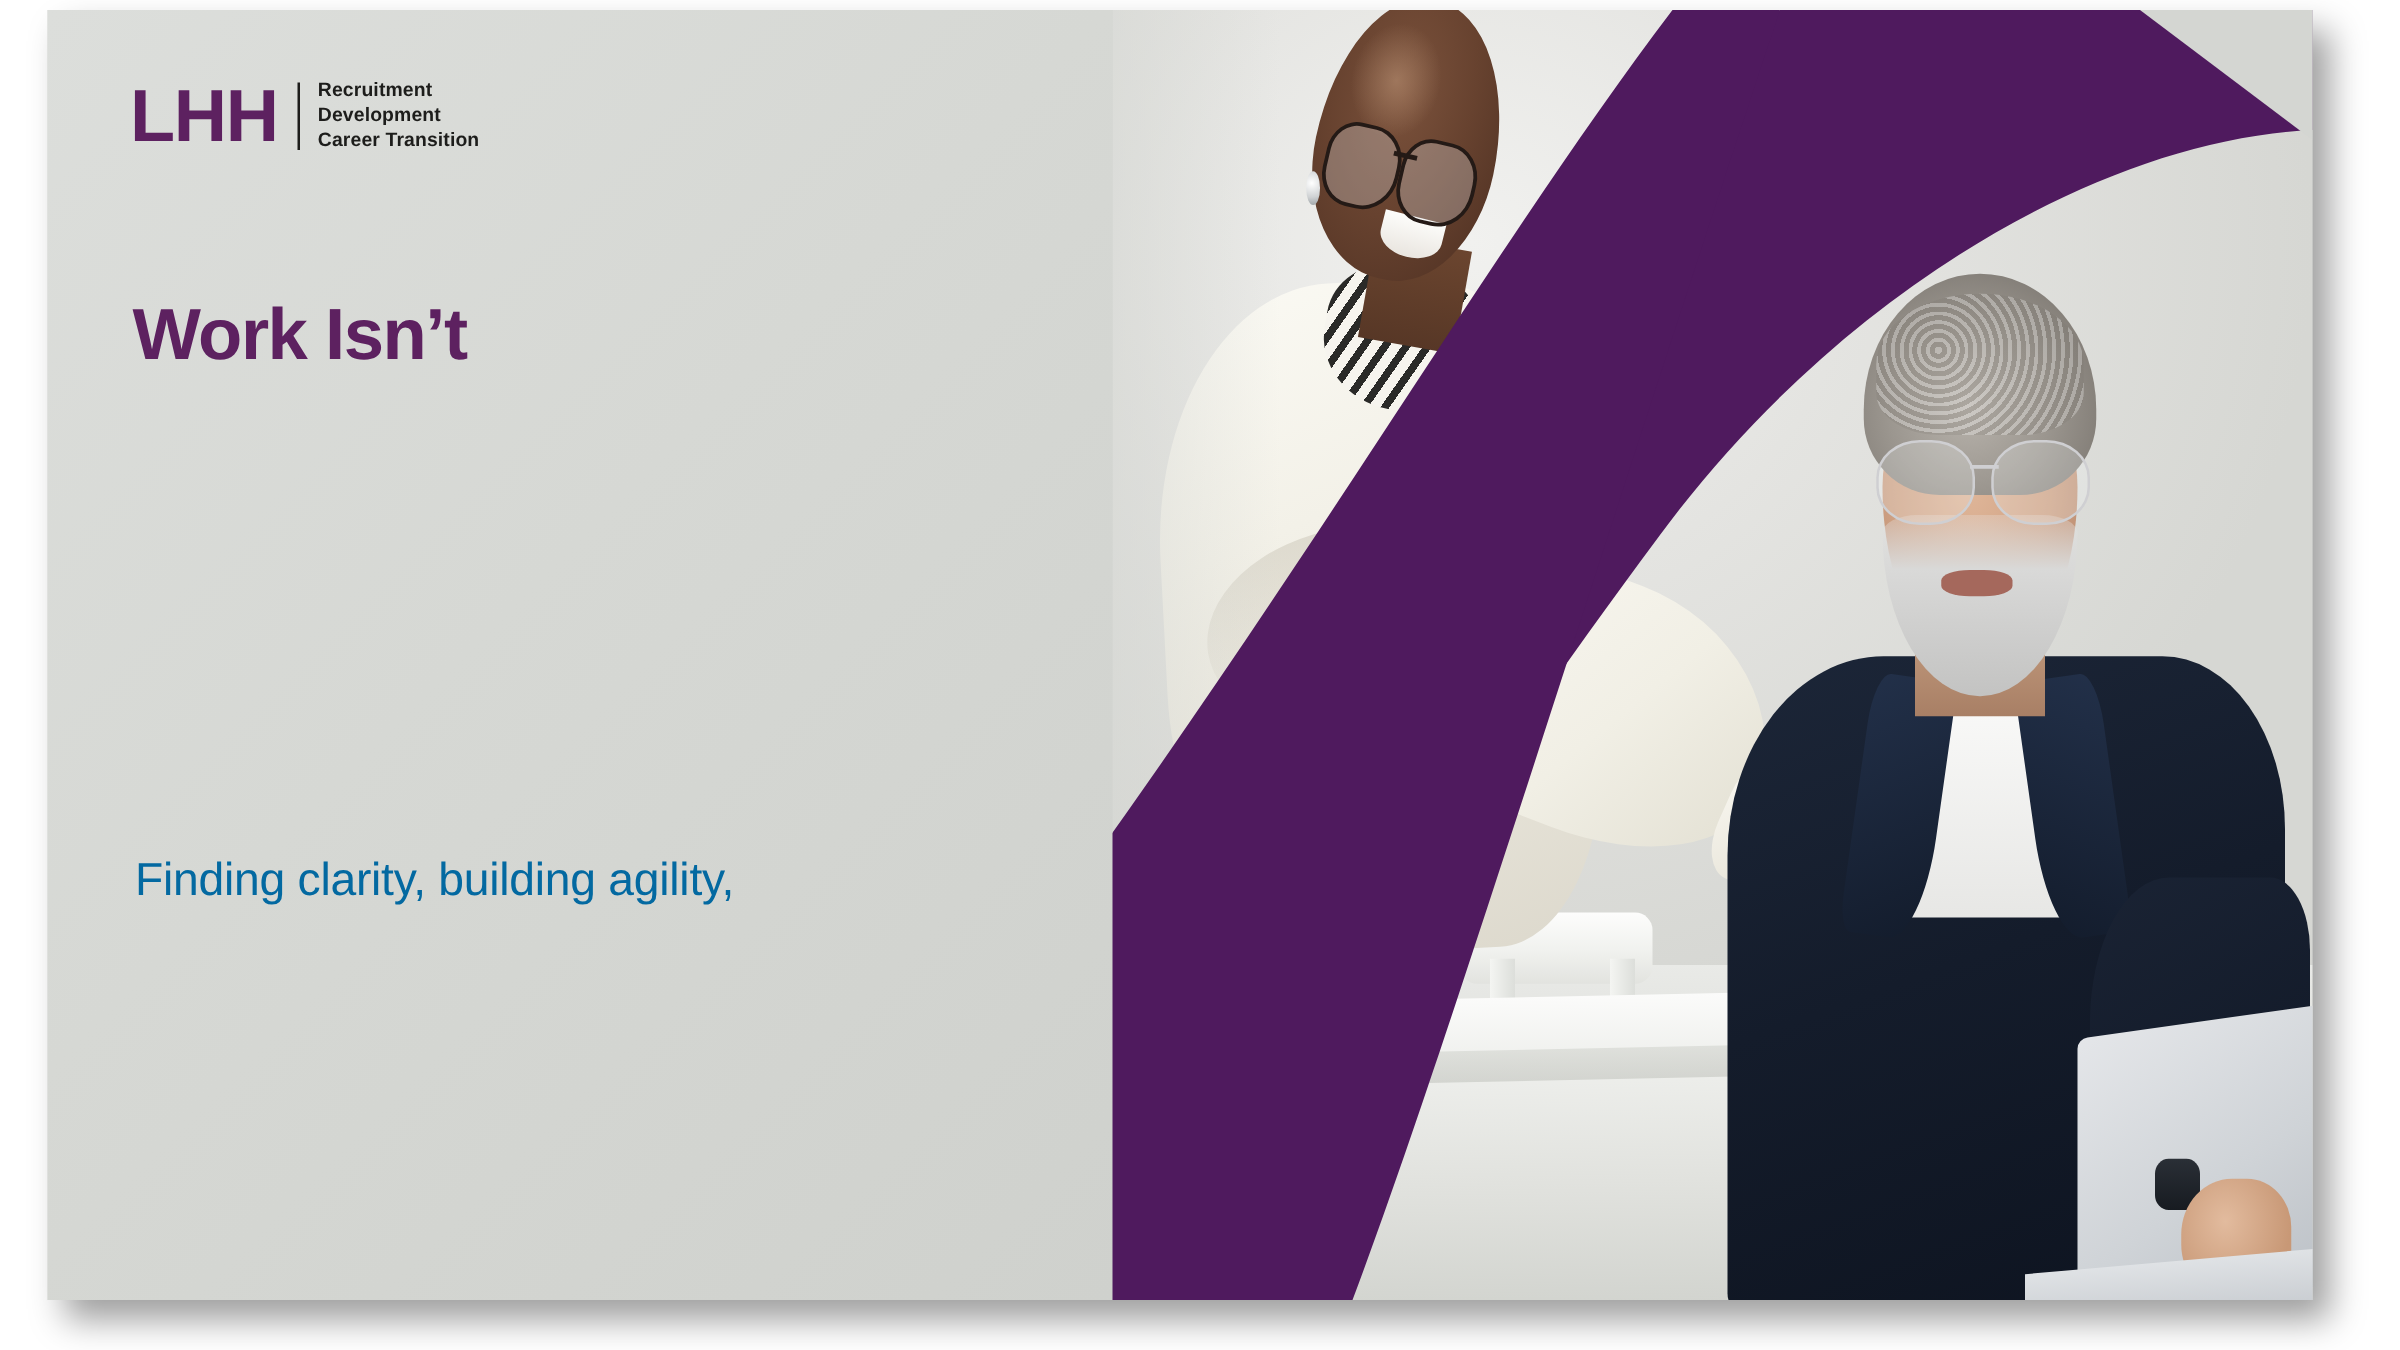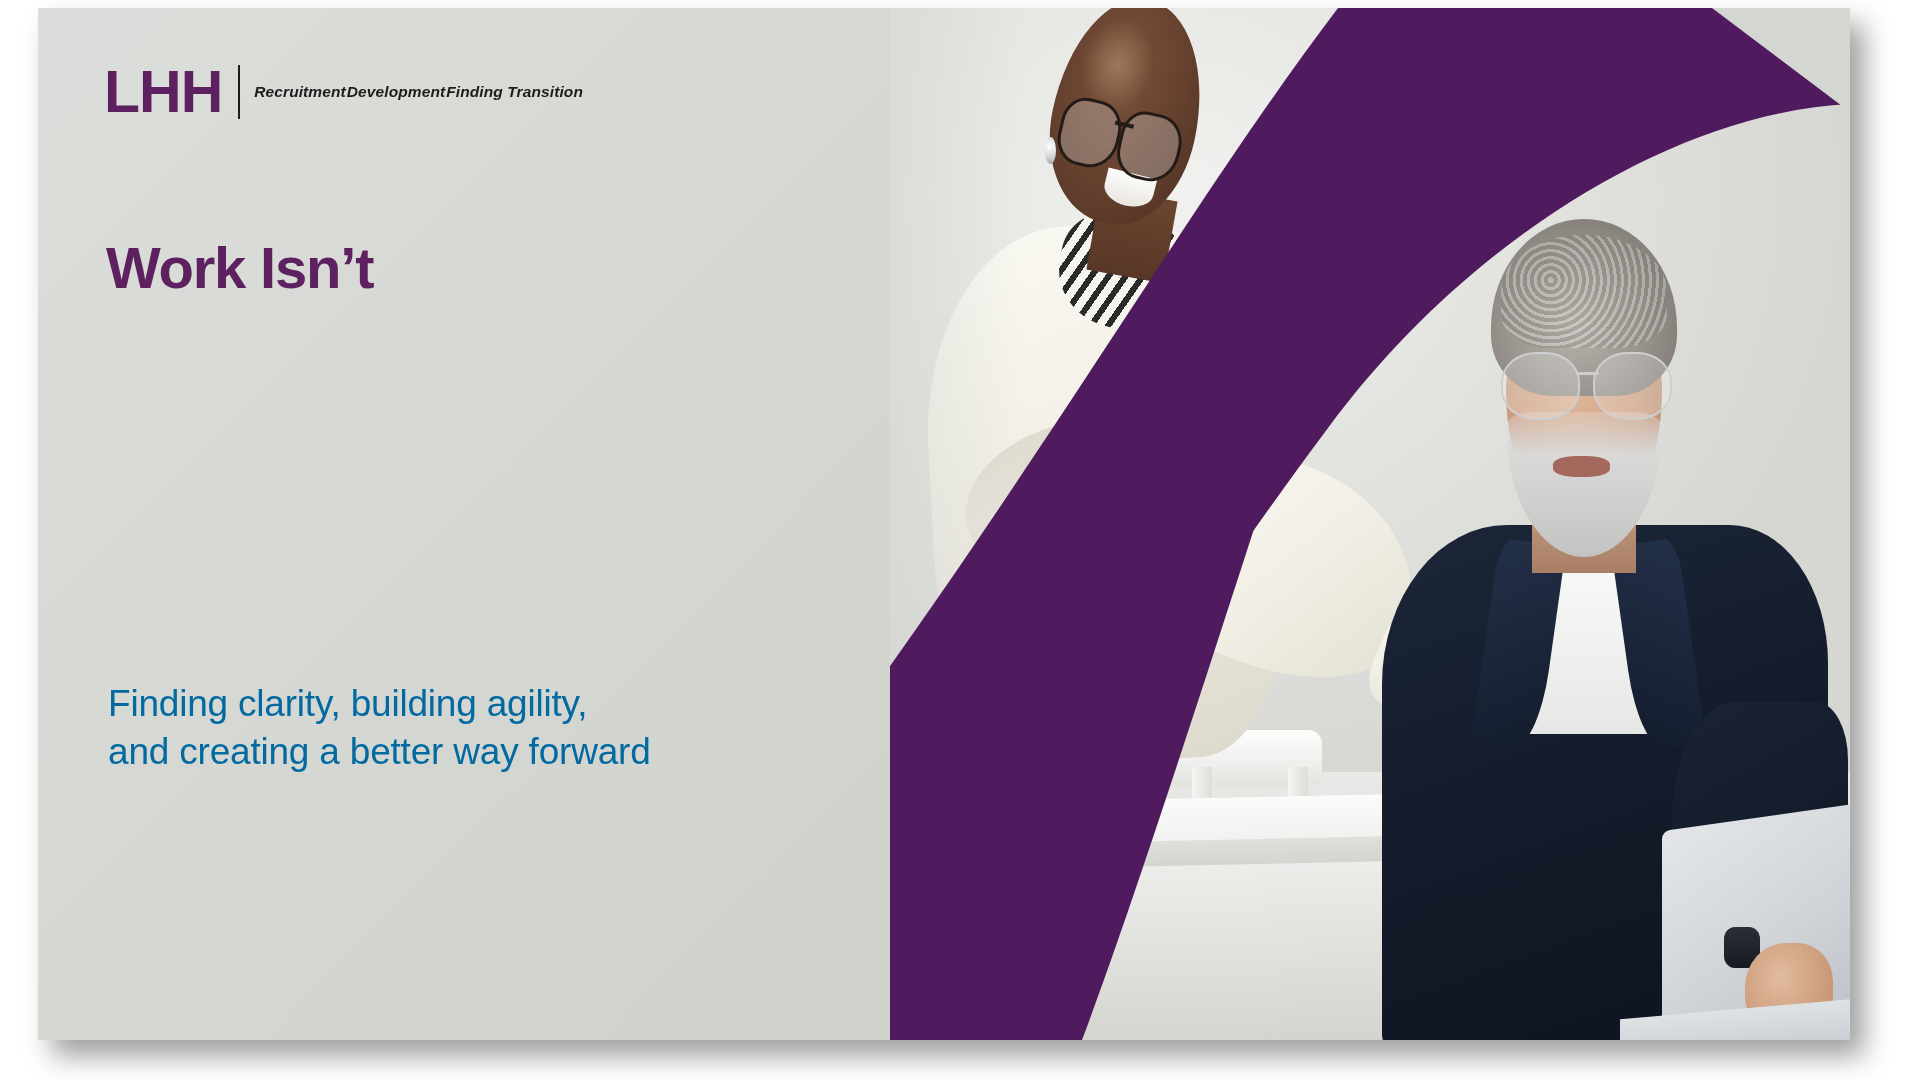--- a/index.html
+++ b/index.html
@@ -325,24 +325,23 @@
     font-family: "Liberation Sans", sans-serif;
   }
   .logo-rule {
     width: 2px;
     height: 54px;
     background: #1d1d1b;
     margin: 0 14px 0 16px;
   }
   .logo-tag {
     display: flex;
-    flex-direction: row;
+    flex-direction: column;
     justify-content: flex-end;
     gap: 1px;
-    font-style: italic;
   }
   .logo-tag span {
     font-size: 15.5px;
     font-weight: 700;
     color: #1d1d1b;
     line-height: 1.22;
     letter-spacing: .1px;
     white-space: nowrap;
   }
 
@@ -461,27 +460,26 @@
     </svg>
 
     <div class="text-panel"></div>
 
     <div class="logo">
       <div class="logo-mark">LHH</div>
       <div class="logo-rule"></div>
       <div class="logo-tag">
         <span>Recruitment</span>
         <span>Development</span>
-        <span>Finding Transition</span>
+        <span>Career Transition</span>
       </div>
     </div>
 
     <div class="headline">
       <div class="headline-line">Work Isn’t</div>
     </div>
 
     <div class="subtitle">
       <div class="subtitle-line">Finding clarity, building agility,</div>
-      <div class="subtitle-line">and creating a better way forward</div>
     </div>
 
   </div>
 </div>
 
 </body></html>

